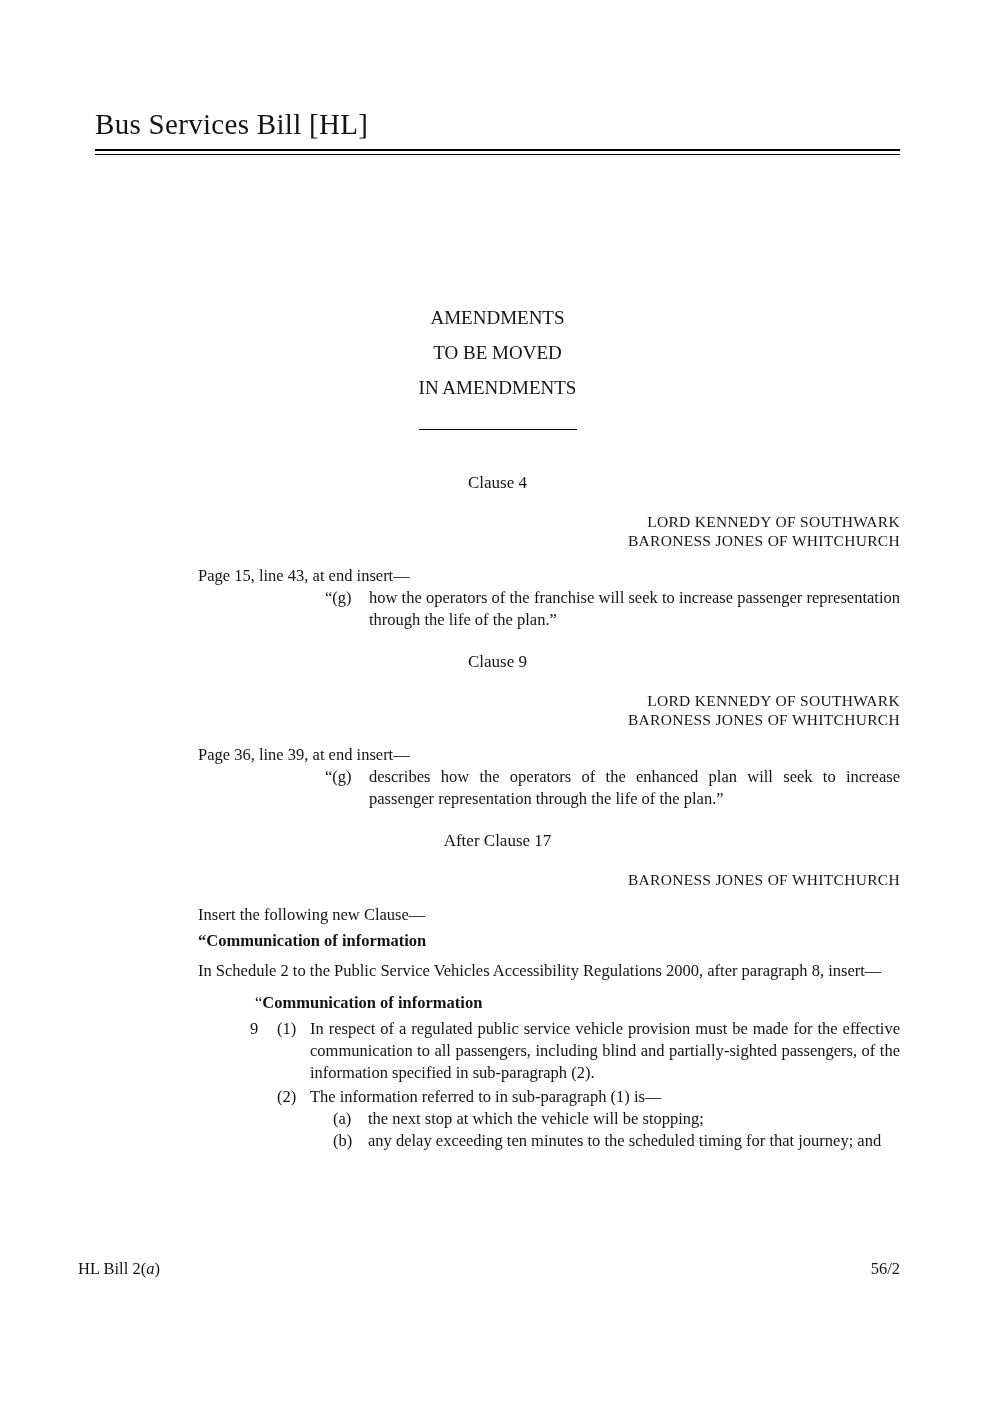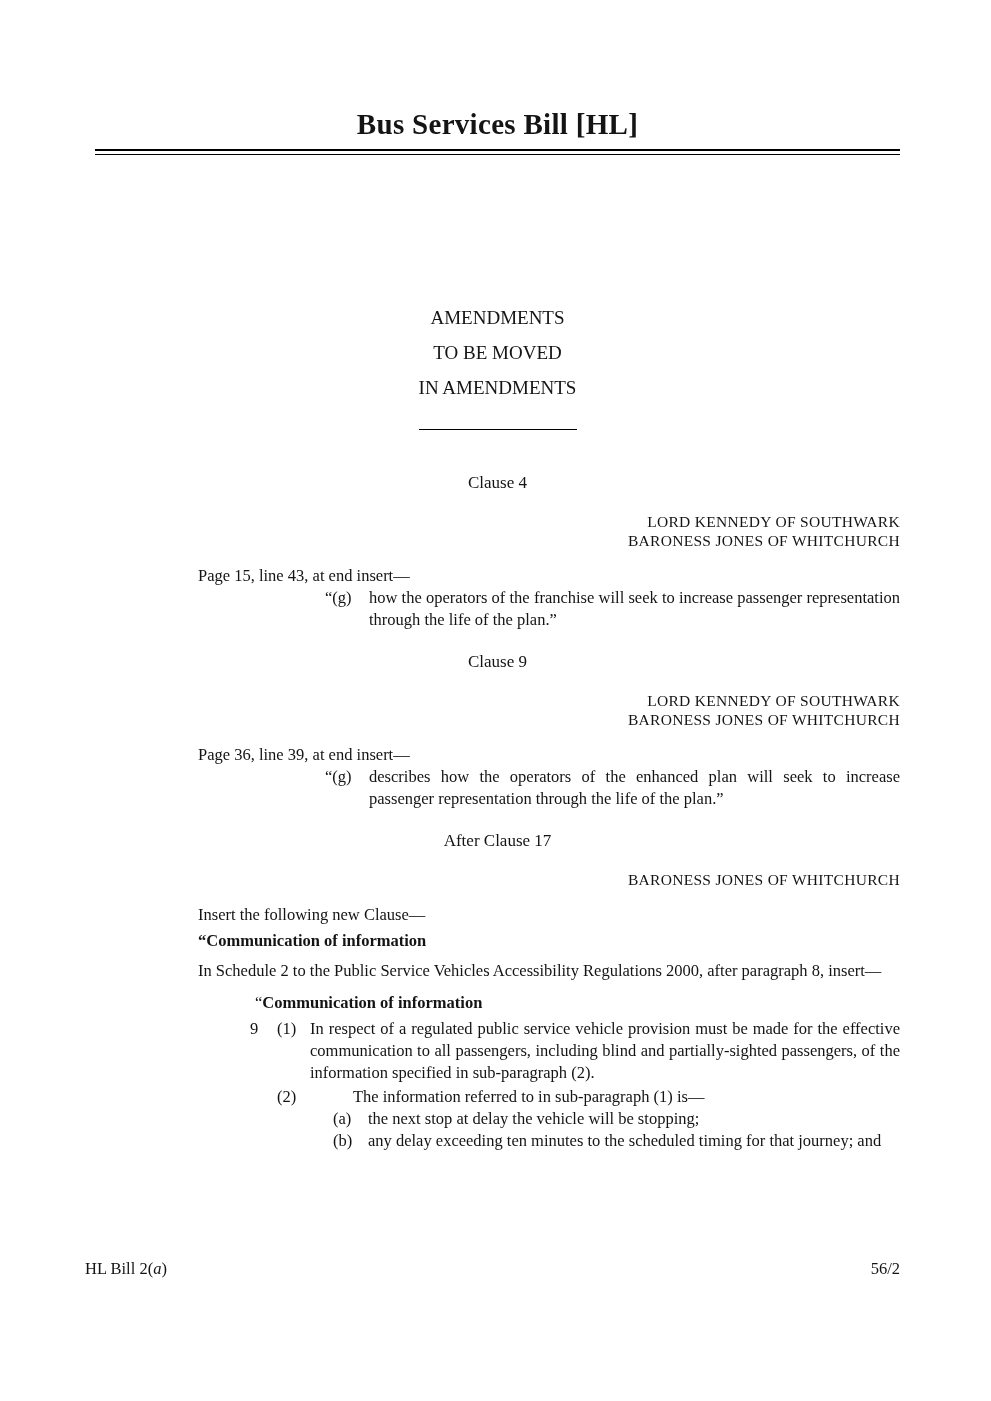--- a/index.html
+++ b/index.html
@@ -10,22 +10,22 @@
     height: 1401px;
     background: #ffffff;
     font-family: "Liberation Serif", serif;
     color: #141414;
     padding: 108px 91px 0 95px;
     font-size: 16.5px;
     line-height: 22px;
     overflow: hidden;
   }
   .title {
-    text-align: center;
-    font-weight: bold;
+    text-align: left;
+    font-weight: normal;
     font-size: 29px;
     line-height: 32px;
     letter-spacing: 0.3px;
   }
   .rule-double {
     margin-top: 9px;
     height: 6px;
     border-top: 2.5px solid #000;
     border-bottom: 1px solid #000;
   }
@@ -76,31 +76,31 @@
   }
   .item9-row .num { flex: none; width: 27px; }
   .item9-row .sub-label { flex: none; width: 33px; }
   .item9-row .text { flex: 1; text-align: justify; }
   .sub2-row {
     display: flex;
     margin-left: 79px;
     margin-top: 2px;
   }
   .sub2-row .sub-label { flex: none; width: 33px; }
-  .sub2-row .text { flex: 1; margin-left: 43px; }
+  .sub2-row .text { flex: 1; }
   .subletter-row {
     display: flex;
     margin-left: 135px;
   }
   .subletter-row .sub-label { flex: none; width: 35px; }
   .subletter-row .text { flex: 1; text-align: justify; }
   .footer {
     position: absolute;
     top: 1258px;
-    left: 85px;
+    left: 78px;
     right: 91px;
     display: flex;
     justify-content: space-between;
   }
   .footer .italic { font-style: italic; }
 </style>
 </head>
 <body>
 
 <div class="page">
@@ -157,21 +157,21 @@
       <span class="num">9</span>
       <span class="sub-label">(1)</span>
       <div class="text">In respect of a regulated public service vehicle provision must be made for the effective communication to all passengers, including blind and partially-sighted passengers, of the information specified in sub-paragraph (2).</div>
     </div>
     <div class="sub2-row">
       <span class="sub-label">(2)</span>
       <div class="text">The information referred to in sub-paragraph (1) is—</div>
     </div>
     <div class="subletter-row">
       <span class="sub-label">(a)</span>
-      <div class="text">the next stop at delay the vehicle will be stopping;</div>
+      <div class="text">the next stop at which the vehicle will be stopping;</div>
     </div>
     <div class="subletter-row">
       <span class="sub-label">(b)</span>
       <div class="text">any delay exceeding ten minutes to the scheduled timing for that journey; and</div>
     </div>
   </div>
 
   <div class="footer">
     <div>
       <span>HL Bill 2(</span><span class="italic">a</span><span>)</span>

